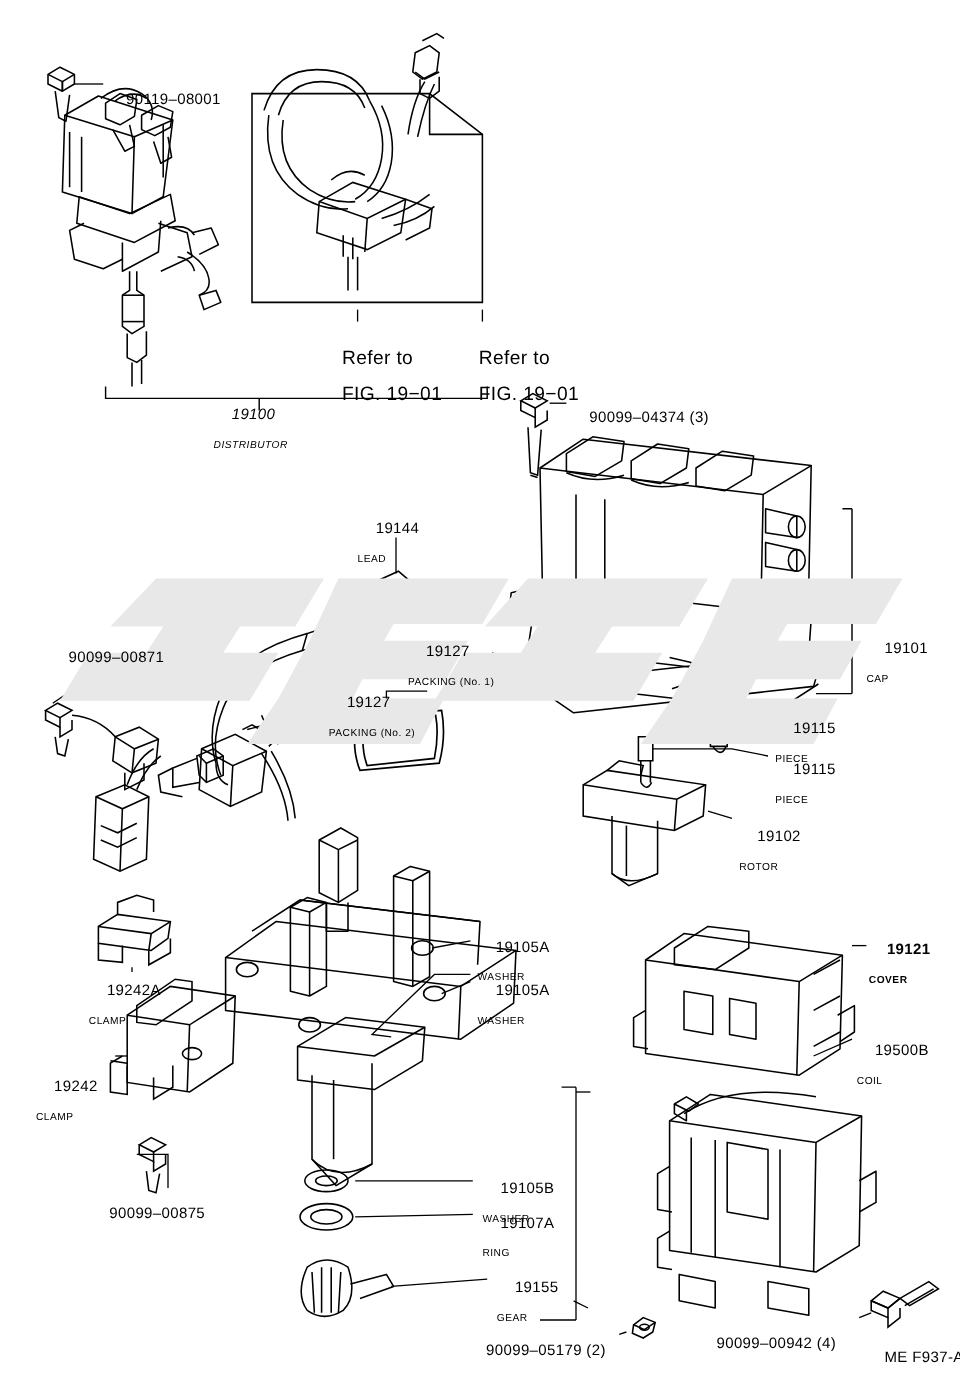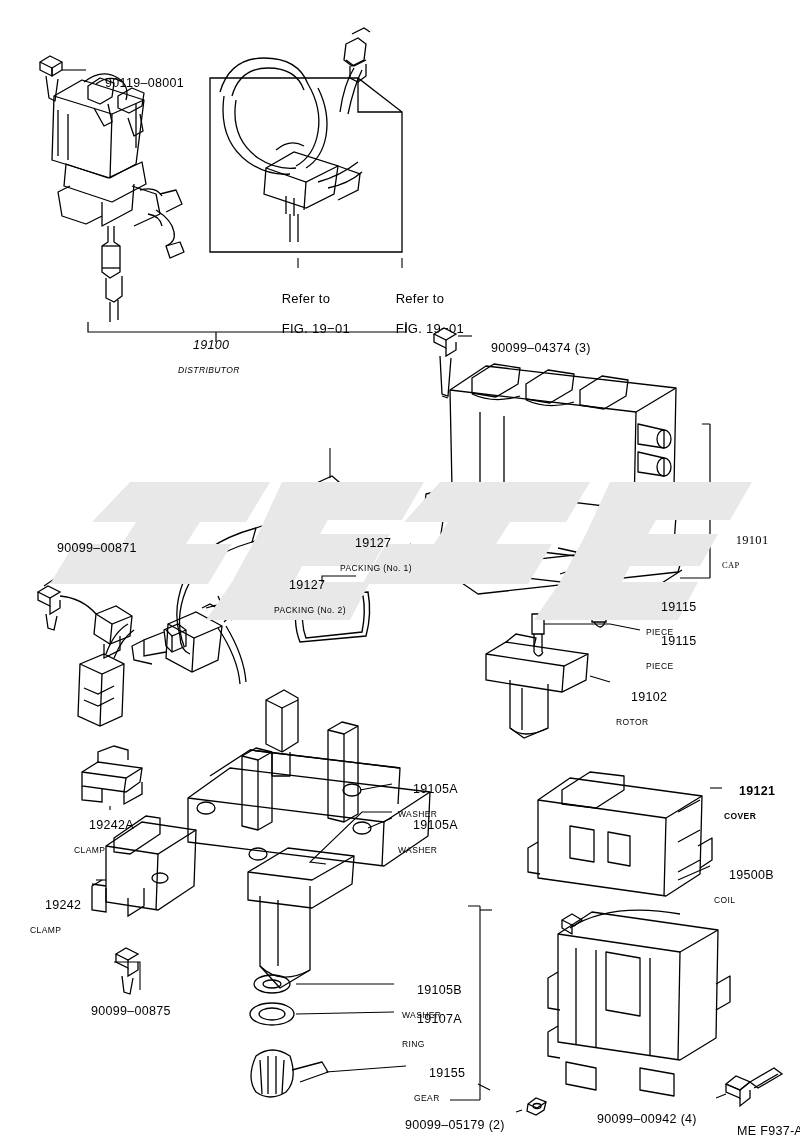--- a/index.html
+++ b/index.html
@@ -21,21 +21,21 @@
     white-space:pre;
     color:#000;
   }
   .lbl .sub{
     display:block;
     font-size:8.5px;
     line-height:9.5px;
     letter-spacing:0.4px;
     margin-top:2px;
   }
-  .lbl.refer{font-size:13px;line-height:15px;}
+  .lbl.refer{font-size:16px;line-height:15px;}
   .wm{
     position:absolute;
     left:0;top:470px;width:800px;height:180px;
     pointer-events:none;
   }
 </style>
 </head>
 <body>
 
 <div id="sheet">
@@ -437,36 +437,40 @@
 
   <div class="lbl" style="left:168px;top:326px;font-style:italic;">
     <span>19100</span>
     <span class="sub">DISTRIBUTOR</span>
   </div>
 
   <div class="lbl" style="left:466px;top:329px;">
     <span>90099–04374 (3)</span>
   </div>
 
+  <div class="lbl" style="left:288px;top:421px;">
+    <span>19144</span>
+    <span class="sub">LEAD</span>
+  </div>
 
   <div class="lbl" style="left:32px;top:529px;">
     <span>90099–00871</span>
   </div>
 
   <div class="lbl" style="left:330px;top:524px;">
     <span>19127</span>
     <span class="sub">PACKING (No. 1)</span>
   </div>
 
   <div class="lbl" style="left:264px;top:566px;">
     <span>19127</span>
     <span class="sub">PACKING (No. 2)</span>
   </div>
 
-  <div class="lbl" style="left:712px;top:521px;font-family:Liberation Serif, serif;">
+  <div class="lbl" style="left:712px;top:521px;">
     <span>19101</span>
     <span class="sub">CAP</span>
   </div>
 
   <div class="lbl" style="left:636px;top:588px;">
     <span>19115</span>
     <span class="sub">PIECE</span>
   </div>
 
   <div class="lbl" style="left:636px;top:622px;">

